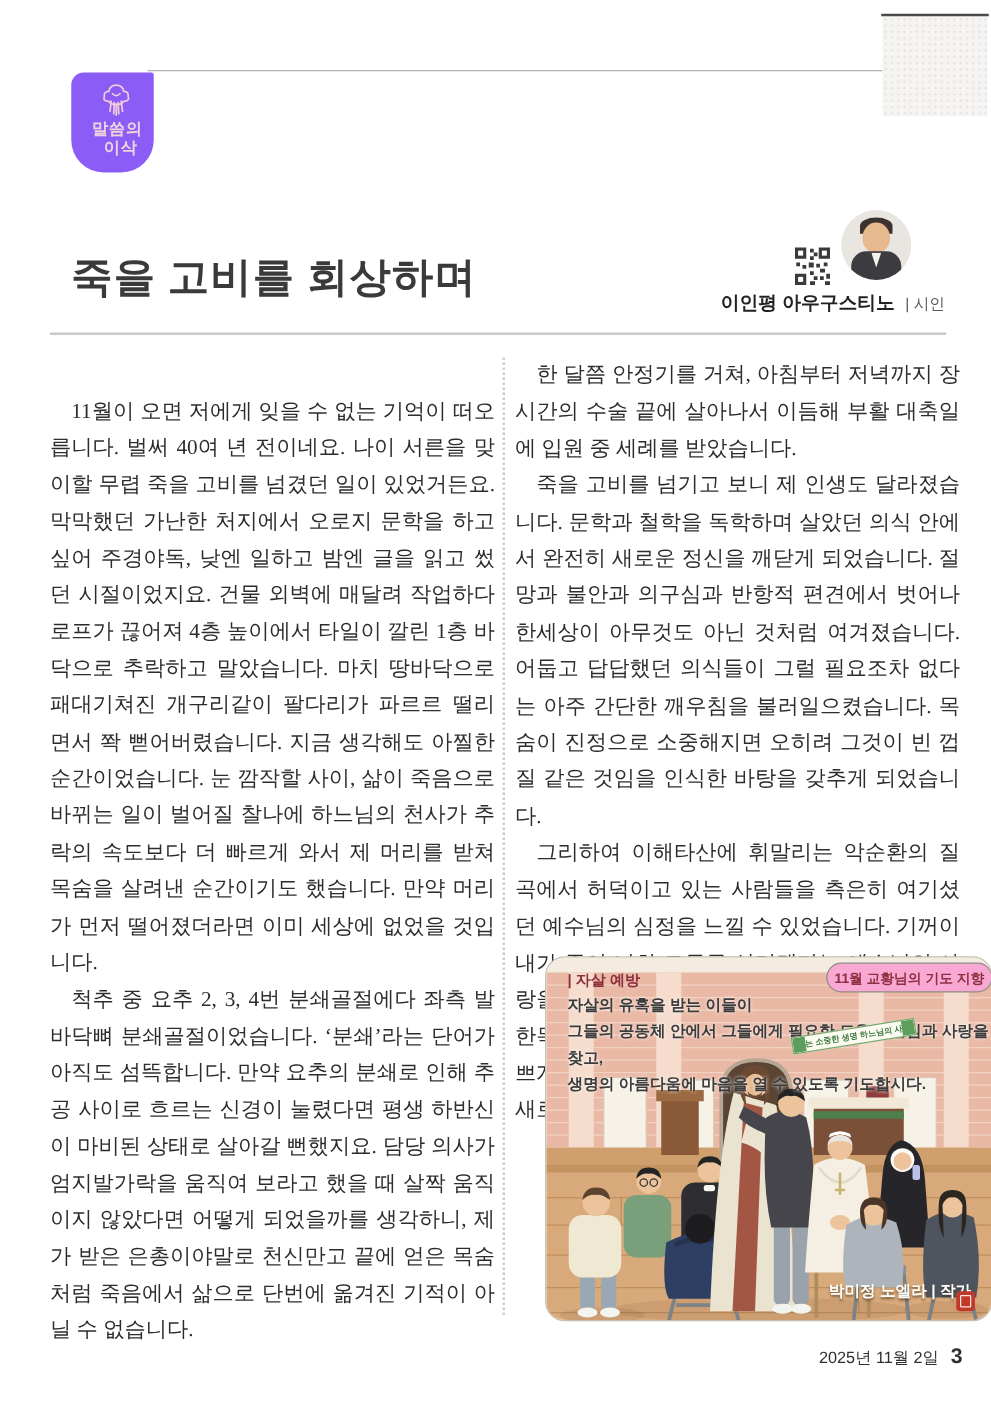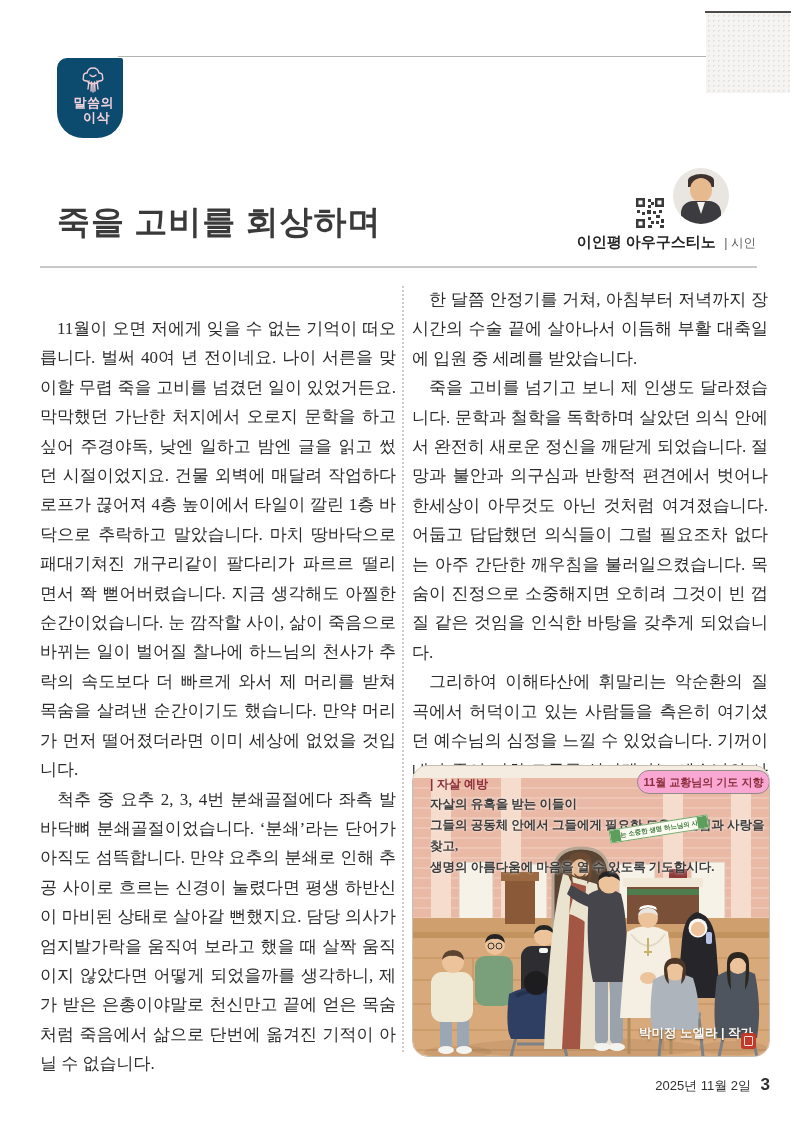--- a/index.html
+++ b/index.html
@@ -7,21 +7,21 @@
   body { font-family:"Liberation Serif","DejaVu Serif",serif; }
   #page { position:relative; width:793px; height:1122px; background:#fff; margin:0 auto; overflow:hidden; }
 
   
   .top-hairline { position:absolute; left:118px; top:56px; width:630px; height:1px; background:#b5b3b1; }
   .noise-block { position:absolute; left:706px; top:13px; width:84px; height:80px; background:#f5f4f2;
     background-image:radial-gradient(#e4e2df 1px, transparent 1px); background-size:5px 5px; }
   .noise-edge { position:absolute; left:705px; top:11px; width:86px; height:2px; background:#4c4a48; }
 
   
-  .badge { position:absolute; left:57px; top:58px; width:66px; height:80px; background:#0c4a6e;
+  .badge { position:absolute; left:57px; top:58px; width:66px; height:80px; background:#8b5cf6;
     border-radius:10px 2px 26px 26px;padding-left:47px; }
   .badge .icon { position:absolute; left:21px; top:7px; }
   .badge .label { position:absolute; right:9px; bottom:13px; text-align:right;
     font-family:"Liberation Sans","DejaVu Sans",sans-serif; font-weight:bold;
     font-size:13px; line-height:15px; color:#f2d3dd; letter-spacing:.5px; }
   .badge .label .l2 { padding-right:4px; }
 
   
   .page-title { position:absolute; left:57px; top:200px; font-size:33px; font-weight:600;
     color:#3a3a3a; letter-spacing:1px; }
@@ -41,26 +41,26 @@
   
   .col { position:absolute; top:285px; font-size:17px; line-height:29.4px; color:#2c2c2c;
     text-align:justify; }
   .col p { text-indent:17px; margin:0; }
   .col-left { left:40px; width:356px; }
   .col-right { left:412px; width:356px; }
   .col p.gap-before { margin-top:29px; }
   .col-divider { position:absolute; left:402px; top:286px; height:766px; width:0; border-left:2px dotted #cfccc9; }
 
   
-  .illus { position:absolute; left:412px; top:765px; width:358px; height:292px;
+  .illus { position:absolute; left:436px; top:765px; width:358px; height:292px;
     border-radius:16px; border:1.5px solid #c8bfb4; overflow:hidden; background:#f4ece1; }
   .illus svg { position:absolute; left:0; top:0; }
   .illus .topic { position:absolute; left:17px; top:10px; font-family:"Liberation Sans","DejaVu Sans",sans-serif;
     font-weight:bold; font-size:12px; color:#8e2f3f; }
-  .illus .prayer { position:absolute; left:17px; top:28px; font-family:Liberation Serif, serif;
+  .illus .prayer { position:absolute; left:17px; top:28px; font-family:Liberation Sans, sans-serif;
     font-weight:bold; font-size:12.5px; line-height:21px; color:#3c3c3c; text-shadow:0 0 3px rgba(255,255,255,.9); }
   .illus .bubble { position:absolute; left:224px; top:4px; width:133px; height:24px; background:#f9a8d4;
     border:1.5px solid #8f8b86; border-radius:12px; display:flex; align-items:center; justify-content:center;
     font-family:"Liberation Sans","DejaVu Sans",sans-serif; font-weight:bold; font-size:11px; color:#8e2f3f; }
   .illus .banner { position:absolute; left:196px; top:56px; width:100px; height:14px; background:#fcfbf2;
     border:1px solid #79a86f; transform:rotate(-9deg); display:flex; align-items:center; justify-content:center;
     font-family:"Liberation Sans","DejaVu Sans",sans-serif; font-size:6.5px; font-weight:bold; color:#3f7a3f; white-space:nowrap; overflow:hidden; }
   .illus .banner::before, .illus .banner::after { content:""; position:absolute; top:0; width:10px; height:100%; background:#5d9e5d; }
   .illus .banner::before { left:0; } .illus .banner::after { right:0; }
   .illus .credit { position:absolute; left:226px; top:259px; font-family:"Liberation Sans","DejaVu Sans",sans-serif;

